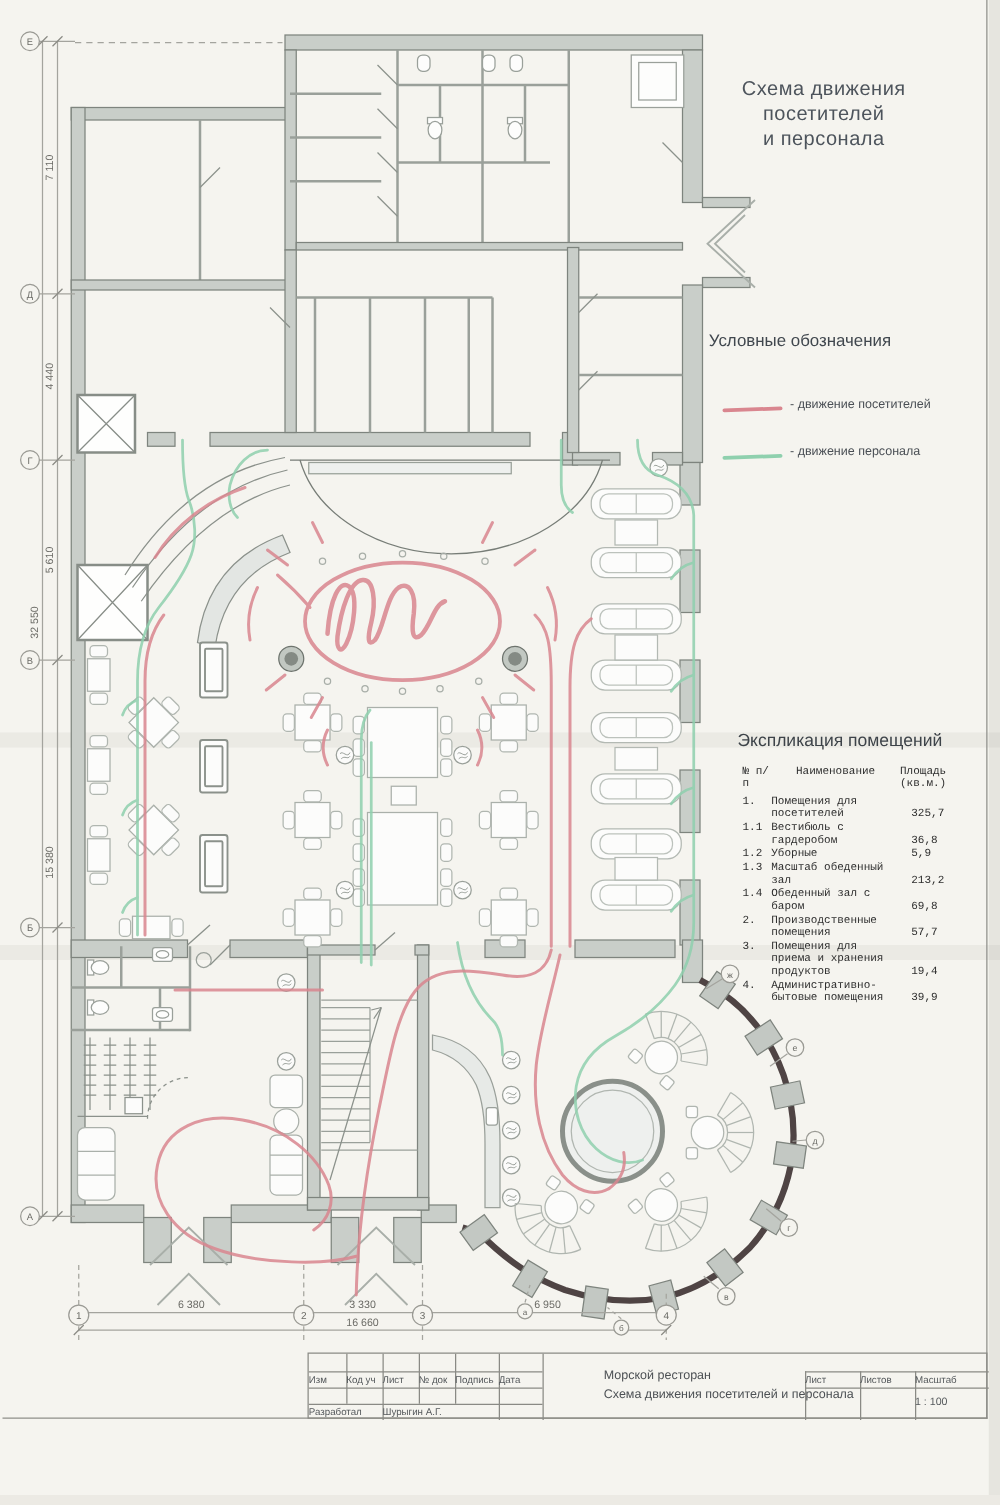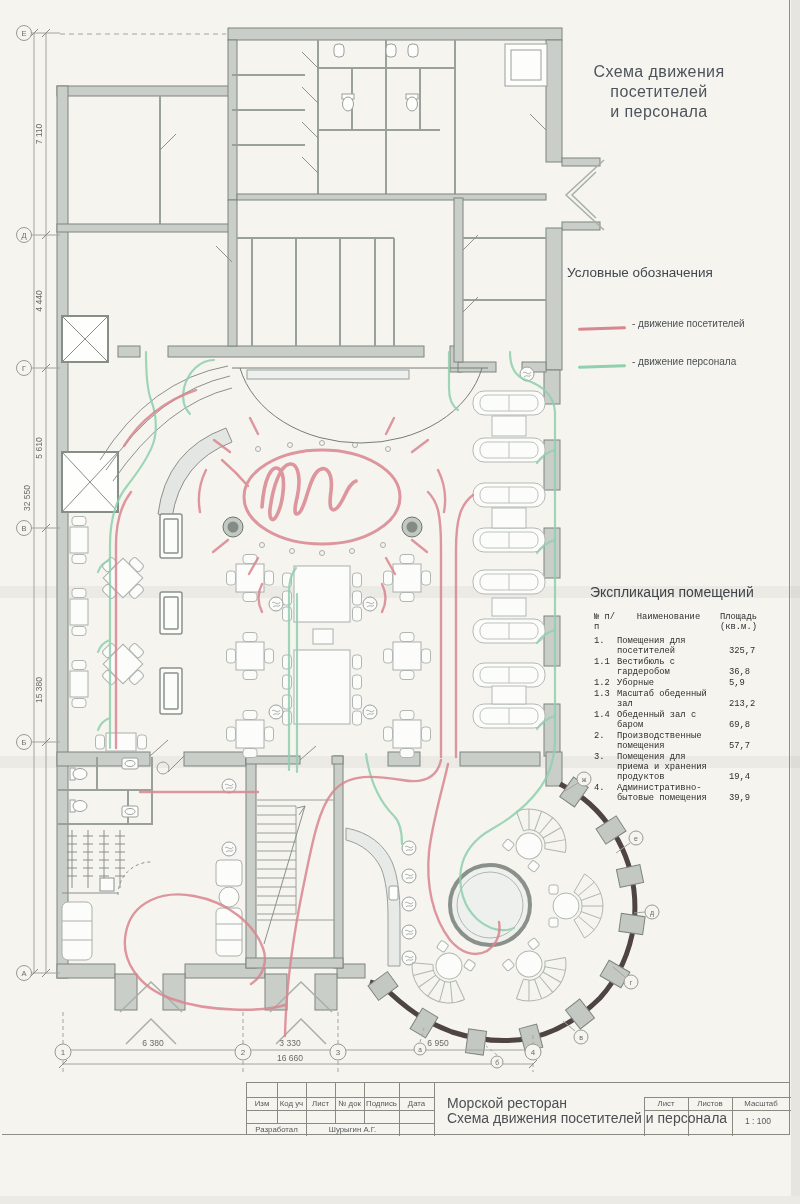--- a/index.html
+++ b/index.html
@@ -35,24 +35,24 @@
   .expl-row{display:grid;grid-template-columns:23px 103px 48px;margin-bottom:1px;}
   .expl-row .c3{padding-left:9px;align-self:end;}
   .expl-head{display:grid;grid-template-columns:23px 103px 48px;margin-bottom:4px;}
   .expl-head .h2{text-align:center;}
   .expl-head .h3{text-align:left;}
 
   
   .stamp{left:246px;top:1082px;width:544px;height:53px;border:1px solid #8a8a85;box-sizing:border-box;}
   .stamp .v{position:absolute;width:1px;background:#8a8a85;top:0;}
   .stamp .h{position:absolute;height:1px;background:#8a8a85;}
-  .stamp .cell{position:absolute;font-size:7.8px;color:#55595c;text-align:center;line-height:13px;height:13px;overflow:hidden;}
+  .stamp .cell{position:absolute;font-size:7.8px;color:#55595c;text-align:left;line-height:13px;height:13px;overflow:hidden;}
   .frame-right{position:absolute;left:789px;top:0;width:1px;height:1135px;background:#8f8f8a;}
   .frame-bottom{position:absolute;left:2px;top:1134px;width:788px;height:1px;background:#8f8f8a;}
-  .proj{position:absolute;font-size:14px;color:#4c5054;white-space:nowrap;}
+  .proj{position:absolute;font-size:10px;color:#4c5054;white-space:nowrap;margin-left:36px;}
 </style>
 </head>
 <body>
 
 <div class="edge-right"></div>
 <div class="edge-bottom"></div>
 <div class="fold" style="top:586px"></div>
 <div class="fold" style="top:756px"></div>
 
 <svg width="800" height="1204" viewBox="0 0 800 1204">

